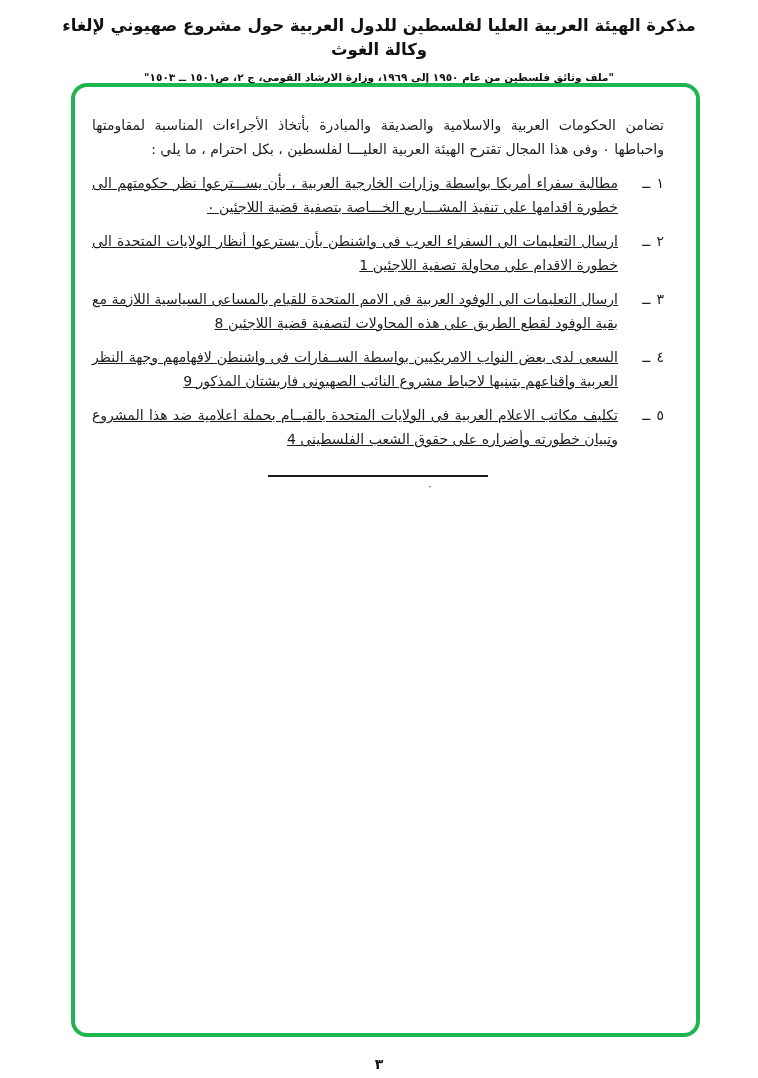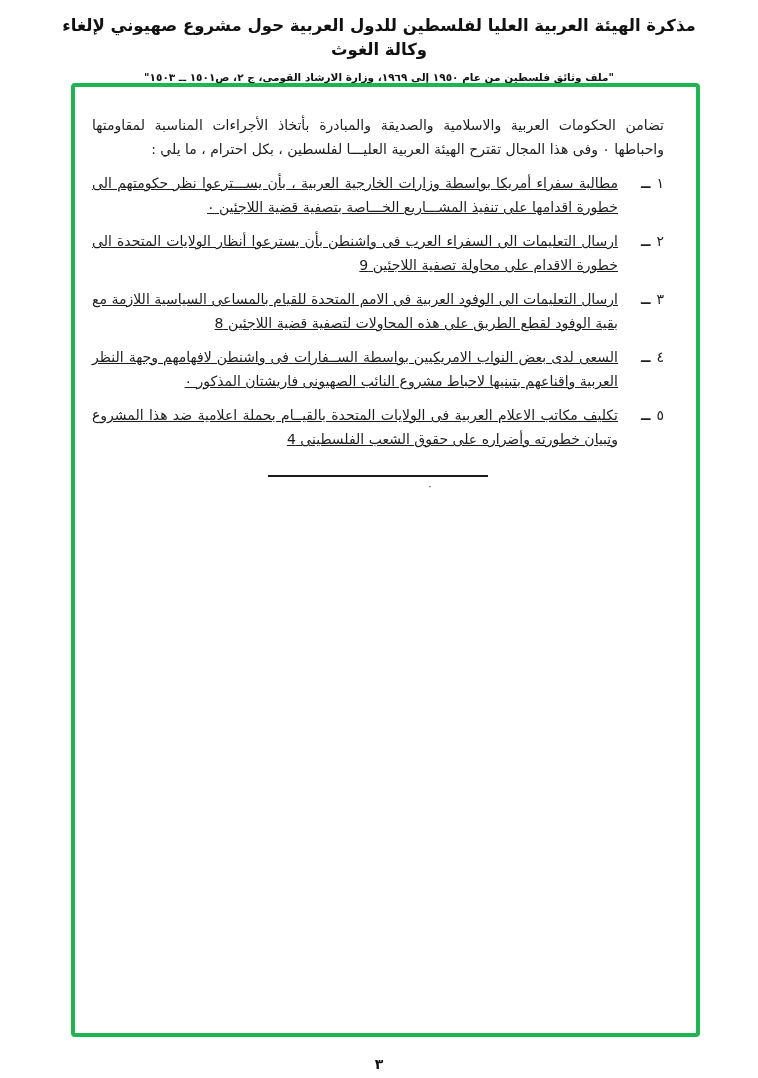--- a/index.html
+++ b/index.html
@@ -35,21 +35,21 @@
     font-weight:bold;
     color:#111111;
   }
 
   
   .frame {
     position:absolute;
     left:71px; top:83px;
     width:629px; height:954px;
     border:4px solid #1fb551;
-    border-radius:4px;
+    border-radius:16px;
     background:#ffffff;
   }
 
   
   .body-text {
     position:absolute;
     top:26px; right:32px;
     width:572px;
     direction:rtl;
     text-align:justify;
@@ -64,21 +64,21 @@
     margin-top:10px;
   }
   .item-marker {
     flex:0 0 46px;
     white-space:nowrap;
     display:flex;
     align-items:flex-start;
     gap:6px;
   }
   .item-num { display:inline-block; }
-  .item-dash { display:inline-block;font-weight:bold; }
+  .item-dash { display:inline-block; }
   .item-text {
     flex:1;
     text-align:justify;
     text-decoration:underline;
   }
 
   
   .footnote-sep {
     width:220px;
     border-top:2px solid #1c1c1c;
@@ -126,37 +126,37 @@
           <span class="item-dash">ــ</span>
         </div>
         <div class="item-text">مطالبة سفراء أمريكا بواسطة وزارات الخارجية العربية ، بأن يســـترعوا نظر حكومتهم الى خطورة اقدامها على تنفيذ المشـــاريع الخـــاصة بتصفية قضية اللاجئين ٠</div>
       </div>
 
       <div class="item">
         <div class="item-marker">
           <span class="item-num">٢</span>
           <span class="item-dash">ــ</span>
         </div>
-        <div class="item-text">ارسال التعليمات الى السفراء العرب فى واشنطن بأن يسترعوا أنظار الولايات المتحدة الى خطورة الاقدام على محاولة تصفية اللاجئين 9</div>
+        <div class="item-text">ارسال التعليمات الى السفراء العرب فى واشنطن بأن يسترعوا أنظار الولايات المتحدة الى خطورة الاقدام على محاولة تصفية اللاجئين 1</div>
       </div>
 
       <div class="item">
         <div class="item-marker">
           <span class="item-num">٣</span>
           <span class="item-dash">ــ</span>
         </div>
         <div class="item-text">ارسال التعليمات الى الوفود العربية فى الامم المتحدة للقيام بالمساعى السياسية اللازمة مع بقية الوفود لقطع الطريق على هذه المحاولات لتصفية قضية اللاجئين 8</div>
       </div>
 
       <div class="item">
         <div class="item-marker">
           <span class="item-num">٤</span>
           <span class="item-dash">ــ</span>
         </div>
-        <div class="item-text">السعى لدى بعض النواب الامريكيين بواسطة الســفارات فى واشنطن لافهامهم وجهة النظر العربية واقناعهم بتبنيها لاحباط مشروع النائب الصهيونى فاريشتان المذكور ٠</div>
+        <div class="item-text">السعى لدى بعض النواب الامريكيين بواسطة الســفارات فى واشنطن لافهامهم وجهة النظر العربية واقناعهم بتبنيها لاحباط مشروع النائب الصهيونى فاريشتان المذكور 9</div>
       </div>
 
       <div class="item">
         <div class="item-marker">
           <span class="item-num">٥</span>
           <span class="item-dash">ــ</span>
         </div>
         <div class="item-text">تكليف مكاتب الاعلام العربية فى الولايات المتحدة بالقيــام بحملة اعلامية ضد هذا المشروع وتبيان خطورته وأضراره على حقوق الشعب الفلسطينى 4</div>
       </div>
 

